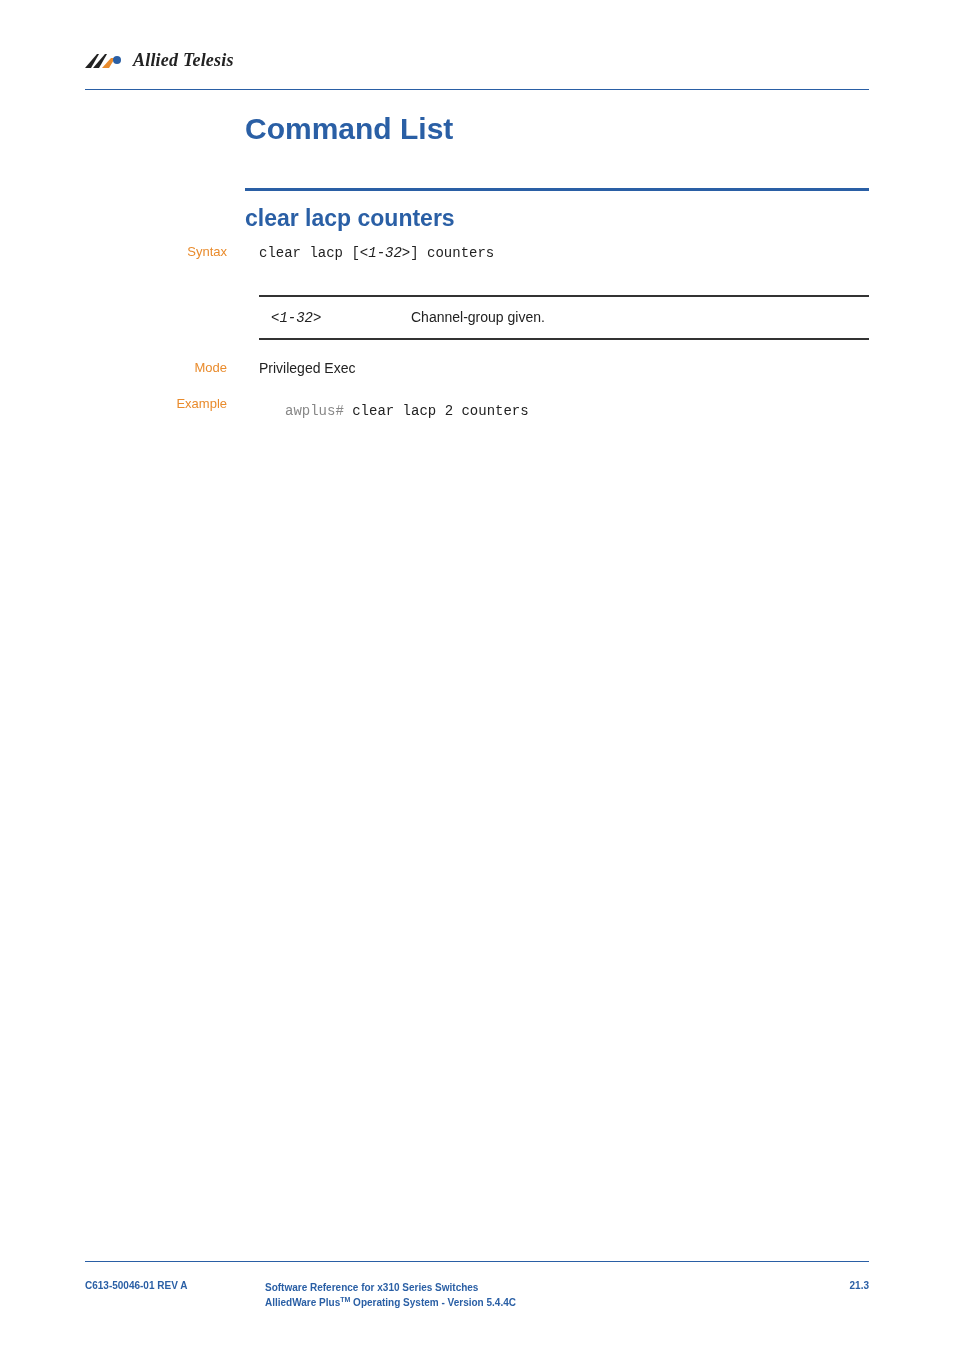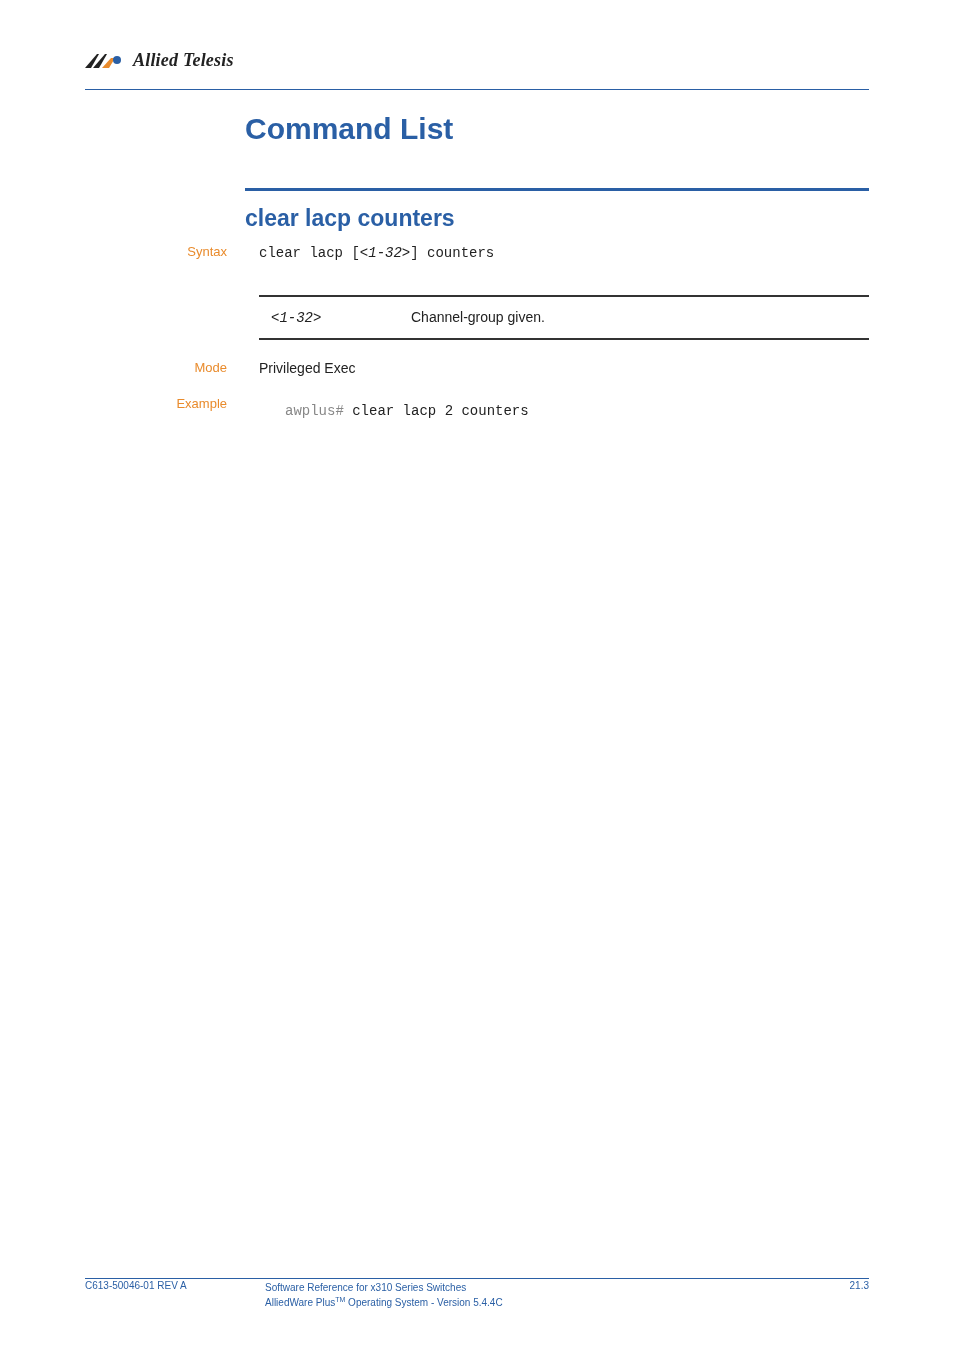--- a/index.html
+++ b/index.html
@@ -118,24 +118,25 @@
     font-family: "Courier New", monospace;
     font-size: 14px;
     color: #222;
   }
   .footer {
     position: absolute;
     left: 85px;
     right: 85px;
     bottom: 40px;
     border-top: 1px solid #2a5fa5;
-    padding-top: 1px;
+    padding-top: 18px;
     display: flex;
     align-items: flex-start;
     font-size: 10px;
+    font-weight: bold;
   }
   .footer-left {
     width: 180px;
     color: #2a5fa5;
   }
   .footer-center {
     flex: 1;
     text-align: left;
     color: #2a5fa5;
     line-height: 1.5;

